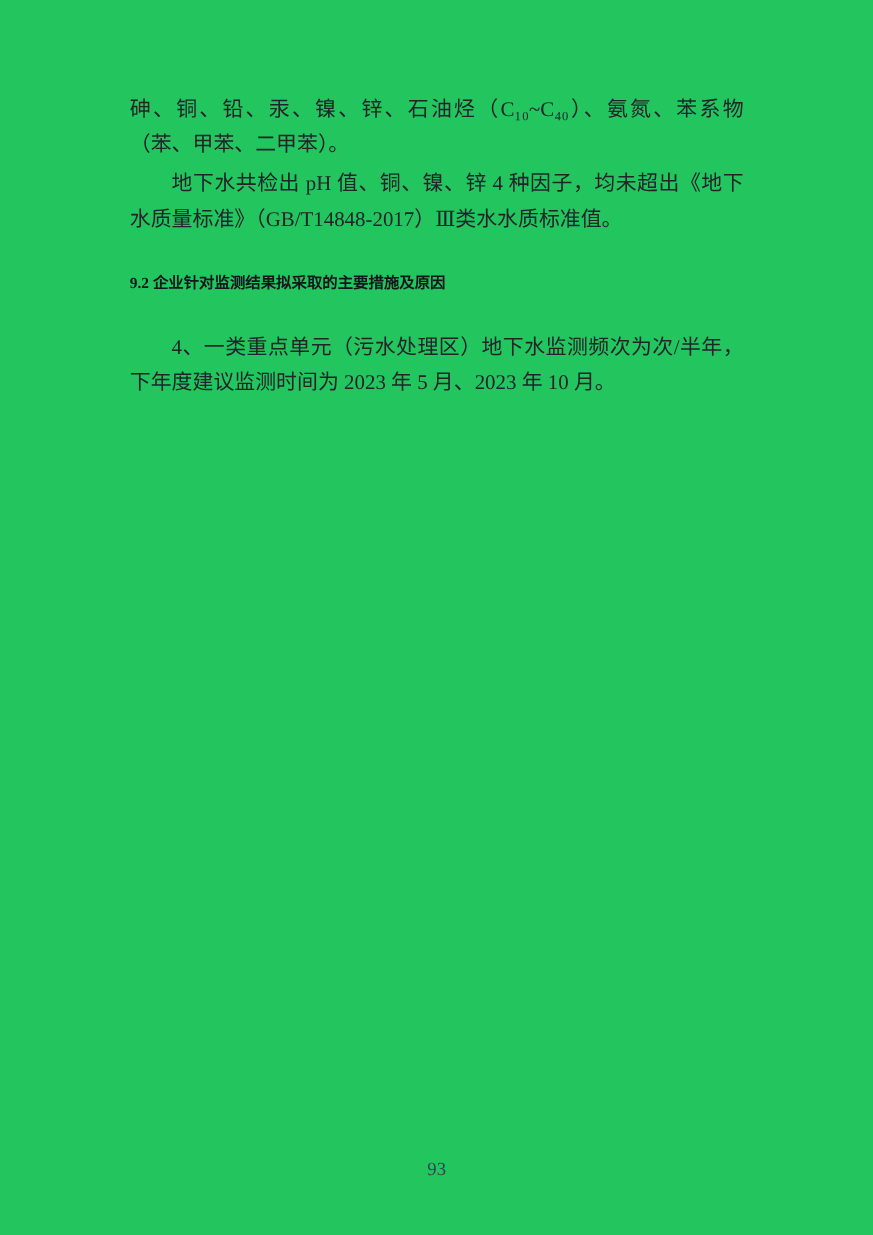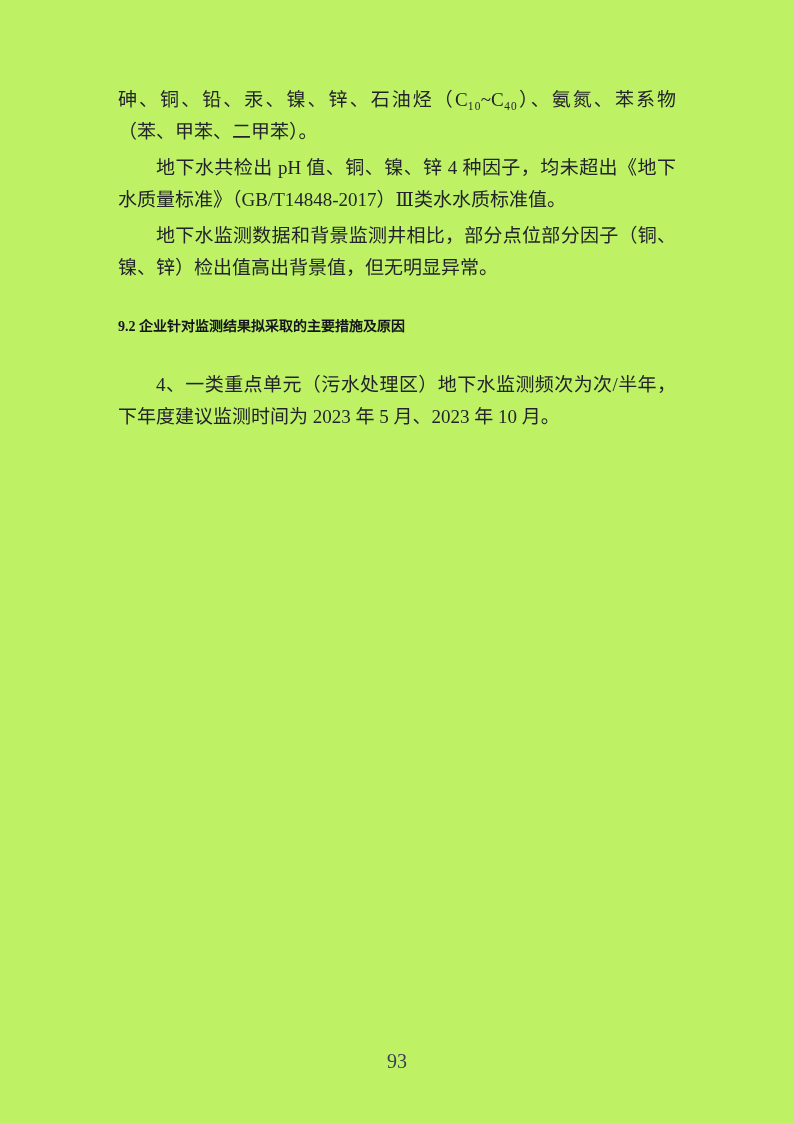--- a/index.html
+++ b/index.html
@@ -4,21 +4,21 @@
 <style>
   html, body {
     margin: 0;
     padding: 0;
     background: #ffffff;
   }
   .page {
     position: relative;
     width: 794px;
     height: 1123px;
-    background: #bef264;
+    background: #22c55e;
     overflow: hidden;
     font-family: "Liberation Serif", "DejaVu Serif", serif;
     color: #23232b;
   }
   .content {
     position: absolute;
     top: 84px;
     left: 118px;
     width: 558px;
   }
@@ -43,36 +43,35 @@
     text-align: left;
   }
   .footer {
     position: absolute;
     left: 0;
     right: 0;
     bottom: 50px;
     text-align: center;
   }
   .page-number {
-    font-size: 20px;
+    font-size: 17px;
     color: #3d3d52;
     font-family: "Liberation Serif", "DejaVu Serif", serif;
   }
 </style>
 </head>
 <body>
 
 <div class="page">
   <div class="content">
 
     <p class="body-para no-indent">砷、铜、铅、汞、镍、锌、石油烃（C₁₀~C₄₀）、氨氮、苯系物（苯、甲苯、二甲苯）。</p>
 
     <p class="body-para">地下水共检出 pH 值、铜、镍、锌 4 种因子，均未超出《地下水质量标准》（GB/T14848-2017）Ⅲ类水水质标准值。</p>
 
-    <p class="body-para">地下水监测数据和背景监测井相比，部分点位部分因子（铜、镍、锌）检出值高出背景值，但无明显异常。</p>
 
 
     <h2 class="section-heading">9.2 企业针对监测结果拟采取的主要措施及原因</h2>
 
 
 
 
     <p class="body-para">4、一类重点单元（污水处理区）地下水监测频次为次/半年，下年度建议监测时间为 2023 年 5 月、2023 年 10 月。</p>
 
   </div>

